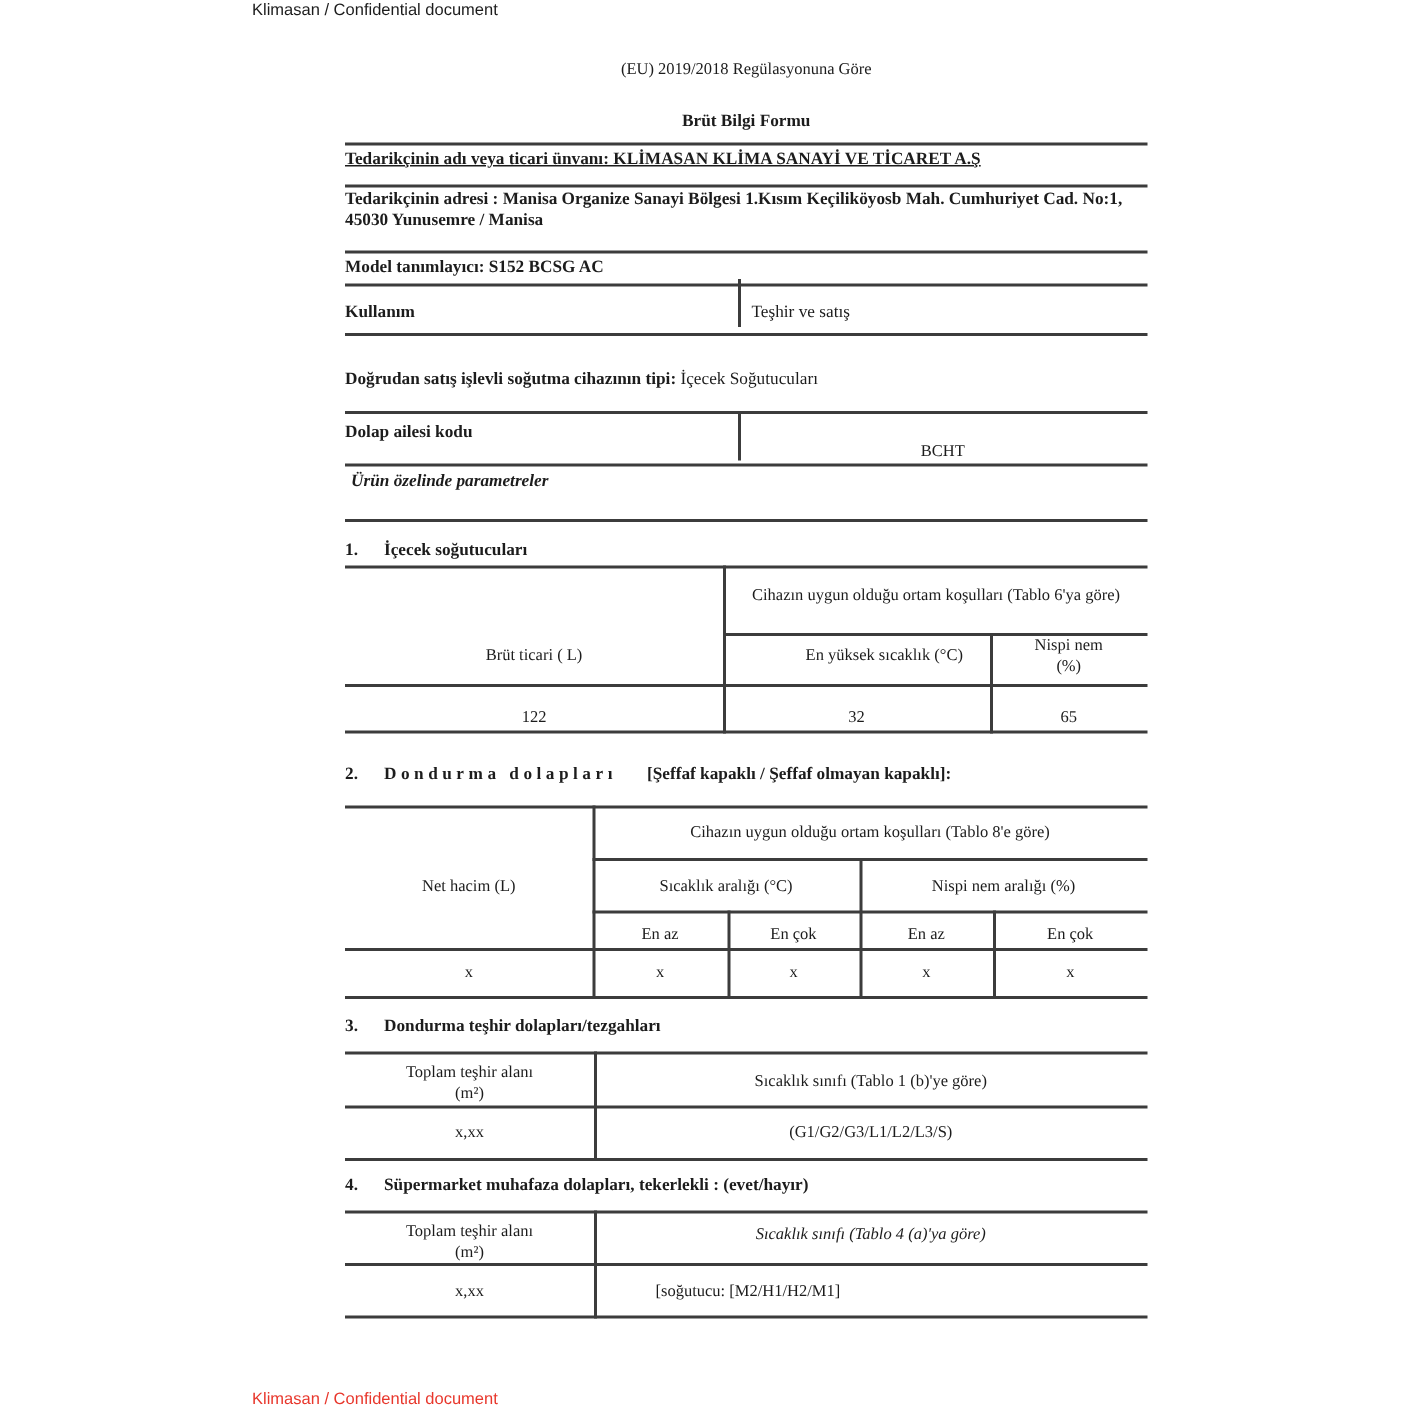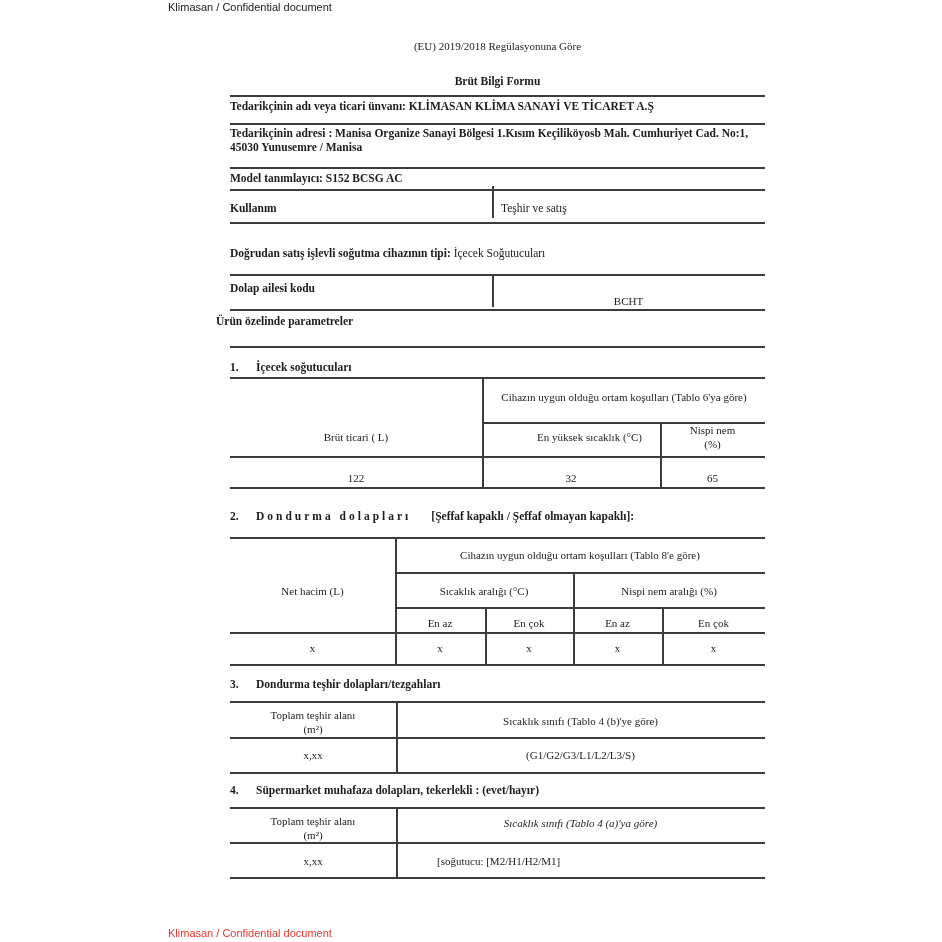--- a/index.html
+++ b/index.html
@@ -24,21 +24,21 @@
 
 <div class="doc">
 
   <div class="txt sans" style="left:168px;top:0px;font-size:11px;">Klimasan / Confidential document</div>
 
   <div class="txt ctr" style="left:230px;top:27px;width:535px;margin-top:12px;">(EU) 2019/2018 Regülasyonuna Göre</div>
 
   <div class="txt ctr b" style="left:230px;top:74px;width:535px;font-size:11.5px;">Brüt Bilgi Formu</div>
 
   <div class="hr" style="left:230px;top:95px;width:535px;"></div>
-  <div class="txt b" style="left:230px;top:99px;font-size:11.5px;">Tedarikçinin adı veya ticari ünvanı: KLİMASAN KLİMA SANAYİ VE TİCARET A.Ş</div>
+  <div class="txt b" style="left:230px;top:99px;font-size:11.5px;text-decoration:underline;">Tedarikçinin adı veya ticari ünvanı: KLİMASAN KLİMA SANAYİ VE TİCARET A.Ş</div>
 
   <div class="hr" style="left:230px;top:123px;width:535px;"></div>
   <div class="txt b wrap" style="left:230px;top:126px;width:535px;font-size:11.5px;">Tedarikçinin adresi : Manisa Organize Sanayi Bölgesi 1.Kısım Keçiliköyosb Mah. Cumhuriyet Cad. No:1, 45030 Yunusemre / Manisa</div>
 
   <div class="hr" style="left:230px;top:167px;width:535px;"></div>
   <div class="txt b" style="left:230px;top:171px;font-size:11.5px;">Model tanımlayıcı: S152 BCSG AC</div>
 
   <div class="hr" style="left:230px;top:189px;width:535px;"></div>
   <div class="vr" style="left:492px;top:186px;height:32px;"></div>
   <div class="txt b" style="left:230px;top:201px;font-size:11.5px;">Kullanım</div>
@@ -49,21 +49,21 @@
     <span class="b">Doğrudan satış işlevli soğutma cihazının tipi:</span>
     <span>İçecek Soğutucuları</span>
   </div>
 
   <div class="hr" style="left:230px;top:274px;width:535px;"></div>
   <div class="vr" style="left:492px;top:274px;height:33px;"></div>
   <div class="txt b" style="left:230px;top:281px;font-size:11.5px;">Dolap ailesi kodu</div>
   <div class="txt ctr" style="left:492px;top:294px;width:273px;">BCHT</div>
   <div class="hr" style="left:230px;top:309px;width:535px;"></div>
 
-  <div class="txt b" style="left:216px;top:314px;font-size:11.5px;">Ürün özelinde parametreler</div>
+  <div class="txt b" style="left:234px;top:314px;font-size:11.5px;font-style:italic;">Ürün özelinde parametreler</div>
 
   <div class="hr" style="left:230px;top:346px;width:535px;"></div>
 
   <div class="txt b" style="left:230px;top:360px;font-size:11.5px;">
     <span class="secnum">1.</span><span>İçecek soğutucuları</span>
   </div>
 
   <div class="hr" style="left:230px;top:377px;width:535px;"></div>
   <div class="hr" style="left:482px;top:422px;width:283px;"></div>
   <div class="hr" style="left:230px;top:456px;width:535px;"></div>
@@ -112,21 +112,21 @@
     <span class="secnum">3.</span><span>Dondurma teşhir dolapları/tezgahları</span>
   </div>
 
   <div class="hr" style="left:230px;top:701px;width:535px;"></div>
   <div class="hr" style="left:230px;top:737px;width:535px;"></div>
   <div class="hr" style="left:230px;top:772px;width:535px;"></div>
   <div class="vr" style="left:396px;top:701px;height:72px;"></div>
 
   <div class="txt ctr pre" style="left:230px;top:708px;width:166px;">Toplam teşhir alanı
 (m²)</div>
-  <div class="txt ctr" style="left:396px;top:714px;width:369px;">Sıcaklık sınıfı (Tablo 4 (b)'ye göre)</div>
+  <div class="txt ctr" style="left:396px;top:714px;width:369px;">Sıcaklık sınıfı (Tablo 1 (b)'ye göre)</div>
   <div class="txt ctr" style="left:230px;top:748px;width:166px;">x,xx</div>
   <div class="txt ctr" style="left:396px;top:748px;width:369px;">(G1/G2/G3/L1/L2/L3/S)</div>
 
   <div class="txt b" style="left:230px;top:783px;font-size:11.5px;">
     <span class="secnum">4.</span><span>Süpermarket muhafaza dolapları, tekerlekli : (evet/hayır)</span>
   </div>
 
   <div class="hr" style="left:230px;top:807px;width:535px;"></div>
   <div class="hr" style="left:230px;top:842px;width:535px;"></div>
   <div class="hr" style="left:230px;top:877px;width:535px;"></div>

